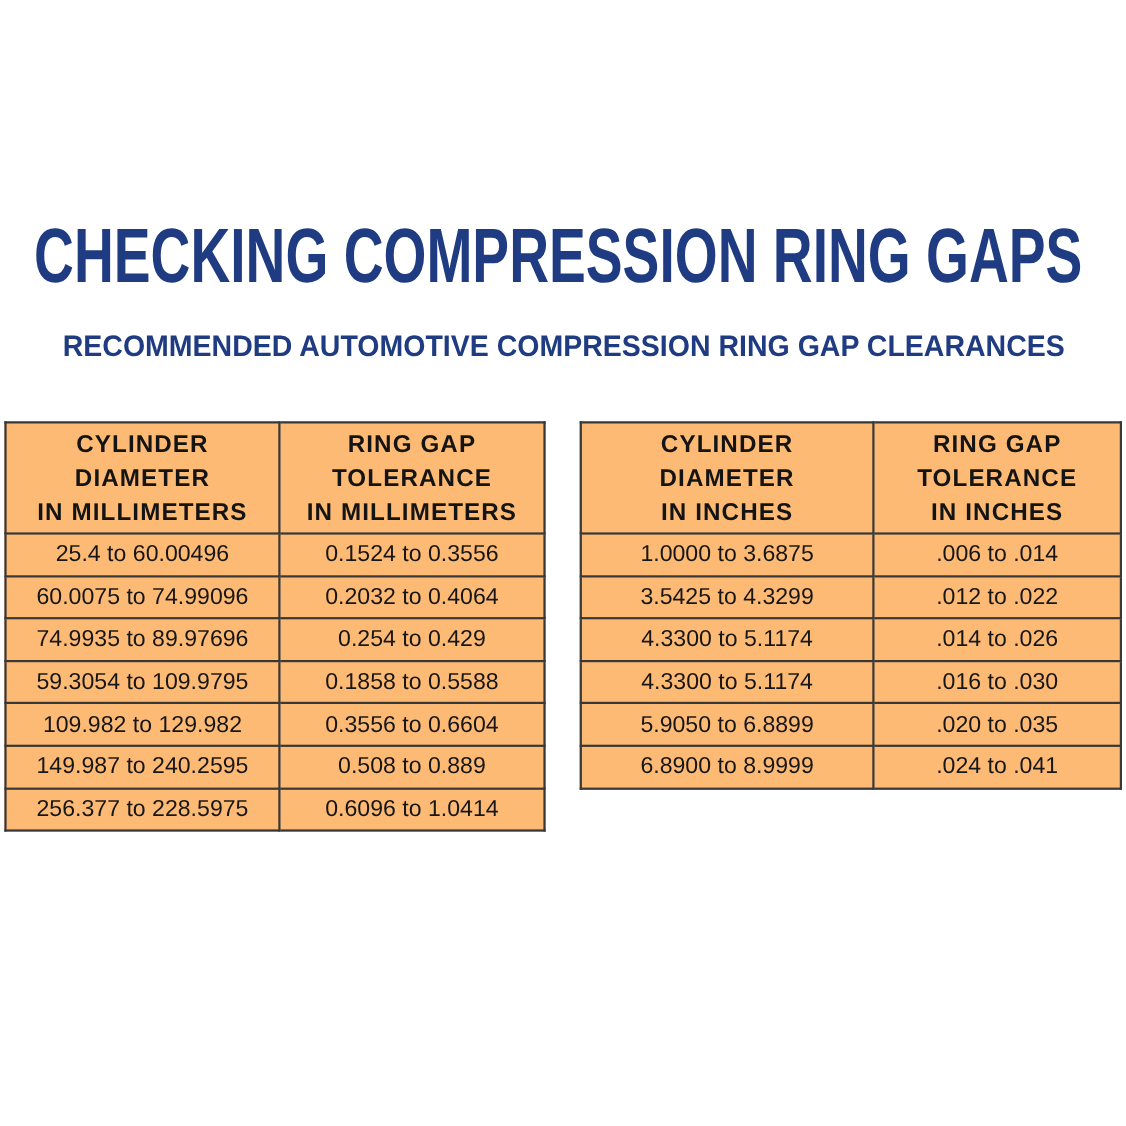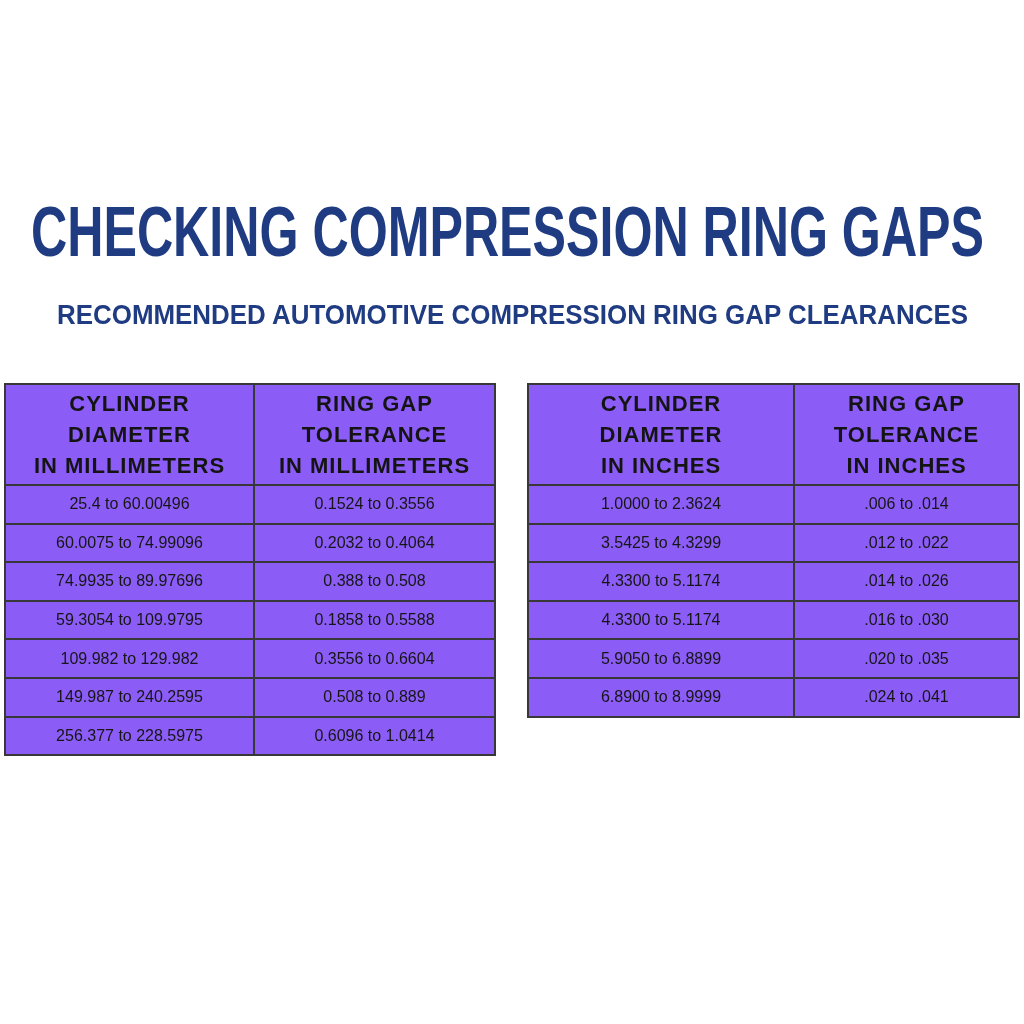--- a/index.html
+++ b/index.html
@@ -37,21 +37,21 @@
   .subtitle-svg text {
     font-family: "Liberation Sans", sans-serif;
     font-weight: bold;
     fill: var(--navy, #1f3b82);
   }
   table.spec-table {
     position: absolute;
     top: 383px;
     border-collapse: collapse;
     table-layout: fixed;
-    background: #8b5cf6;
+    background: #fdba74;
   }
   table.spec-table.table-mm { left: 4px;   width: 490px; }
   table.spec-table.table-in { left: 527px; width: 491px; }
   .table-mm col.c1 { width: 249px; }
   .table-mm col.c2 { width: 241px; }
   .table-in col.c1 { width: 266px; }
   .table-in col.c2 { width: 225px; }
   table.spec-table th,
   table.spec-table td {
     border: 2px solid var(--border, #383838);
@@ -64,21 +64,21 @@
   table.spec-table th {
     height: 99px;
     font-size: 22px;
     font-weight: bold;
     line-height: 31px;
     letter-spacing: 1px;
     color: #141414;
   }
   table.spec-table td {
     height: 36.6px;
-    font-size: 16px;
+    font-size: 21px;
     font-weight: normal;
     color: #161616;
   }
 </style>
 </head>
 <body>
 
 <div class="page">
 
   <svg class="title-svg" viewBox="0 0 956 64" preserveAspectRatio="none">
@@ -112,21 +112,21 @@
         <tr>
           <td>25.4 to 60.00496</td>
           <td>0.1524 to 0.3556</td>
         </tr>
         <tr>
           <td>60.0075 to 74.99096</td>
           <td>0.2032 to 0.4064</td>
         </tr>
         <tr>
           <td>74.9935 to 89.97696</td>
-          <td>0.388 to 0.508</td>
+          <td>0.254 to 0.429</td>
         </tr>
         <tr>
           <td>59.3054 to 109.9795</td>
           <td>0.1858 to 0.5588</td>
         </tr>
         <tr>
           <td>109.982 to 129.982</td>
           <td>0.3556 to 0.6604</td>
         </tr>
         <tr>
@@ -154,21 +154,21 @@
           </th>
           <th>
             <div>RING GAP</div>
             <div>TOLERANCE</div>
             <div>IN INCHES</div>
           </th>
         </tr>
       </thead>
       <tbody>
         <tr>
-          <td>1.0000 to 2.3624</td>
+          <td>1.0000 to 3.6875</td>
           <td>.006 to .014</td>
         </tr>
         <tr>
           <td>3.5425 to 4.3299</td>
           <td>.012 to .022</td>
         </tr>
         <tr>
           <td>4.3300 to 5.1174</td>
           <td>.014 to .026</td>
         </tr>

